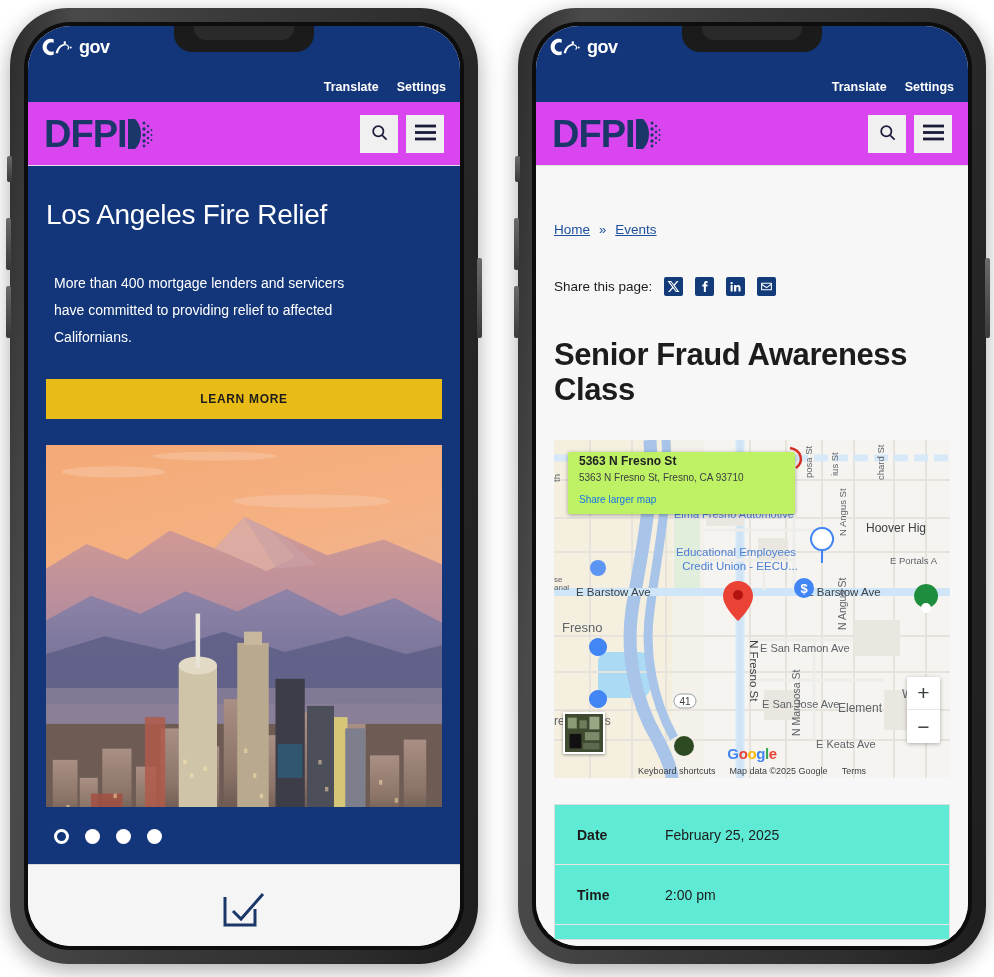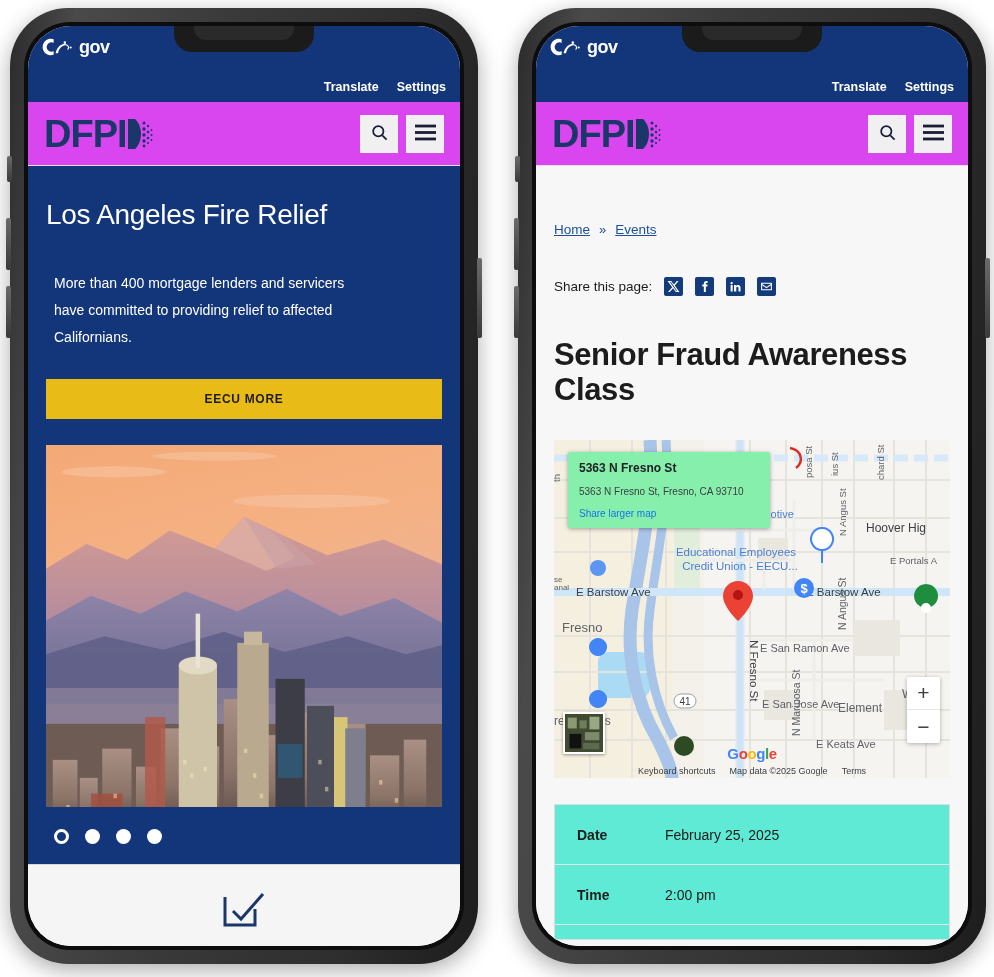--- a/index.html
+++ b/index.html
@@ -196,29 +196,29 @@
     position: relative;
     margin-top: 33px;
     height: 338px;
     background: #f2efe9;
     overflow: hidden;
     font-family: "Liberation Sans", sans-serif;
   }
   .map svg { position: absolute; inset: 0; }
   .info-card {
     position: absolute; left: 14px; top: 12px;
-    width: 202px;
-    background: #86efac;
+    width: 227px;
+    background: #bef264;
     box-shadow: 0 1px 4px rgba(0,0,0,.35);
-    padding: 9px 11px 9px 11px;
+    padding: 2px 11px 9px 11px;
     border-radius: 2px;
     z-index: 12;
   }
   .info-card .ic-t { font-size: 12px; font-weight: 700; color: #202124; }
-  .info-card .ic-s { font-size: 10px; color: #3c4043; margin-top: 11px; line-height: 1.25; }
+  .info-card .ic-s { font-size: 10px; color: #3c4043; margin-top: 4px; line-height: 1.25; }
   .info-card .ic-l { font-size: 10px; color: #1a73e8; margin-top: 9px; cursor: pointer; }
   .map-pin { position: absolute; left: 168px; top: 140px; z-index: 10; }
   .zoom-ctl {
     position: absolute; right: 10px; bottom: 35px;
     width: 33px;
     background: #ffffff;
     border-radius: 2px;
     box-shadow: 0 1px 4px rgba(0,0,0,.3);
     z-index: 12;
   }
@@ -347,21 +347,21 @@
                   <rect y="14.8" width="24" height="3.2" fill="#1b1b3a"></rect>
                 </svg>
               </span>
             </button>
           </div>
         </div>
 
         <div class="hero">
           <h1>Los Angeles Fire Relief</h1>
           <p>More than 400 mortgage lenders and servicers have committed to providing relief to affected Californians.</p>
-          <button class="learn-more">EECU MORE</button>
+          <button class="learn-more">LEARN MORE</button>
 
           <div class="hero-img-wrap">
             <svg viewBox="0 0 352 362" preserveAspectRatio="xMidYMid slice" style="width:100%;height:100%;display:block">
               <defs>
                 <linearGradient id="sky" x1="0" y1="0" x2="0.25" y2="1">
                   <stop offset="0%" stop-color="#f4a875"></stop>
                   <stop offset="40%" stop-color="#f5b183"></stop>
                   <stop offset="75%" stop-color="#e9b49b"></stop>
                   <stop offset="100%" stop-color="#cfa8ae"></stop>
                 </linearGradient>

